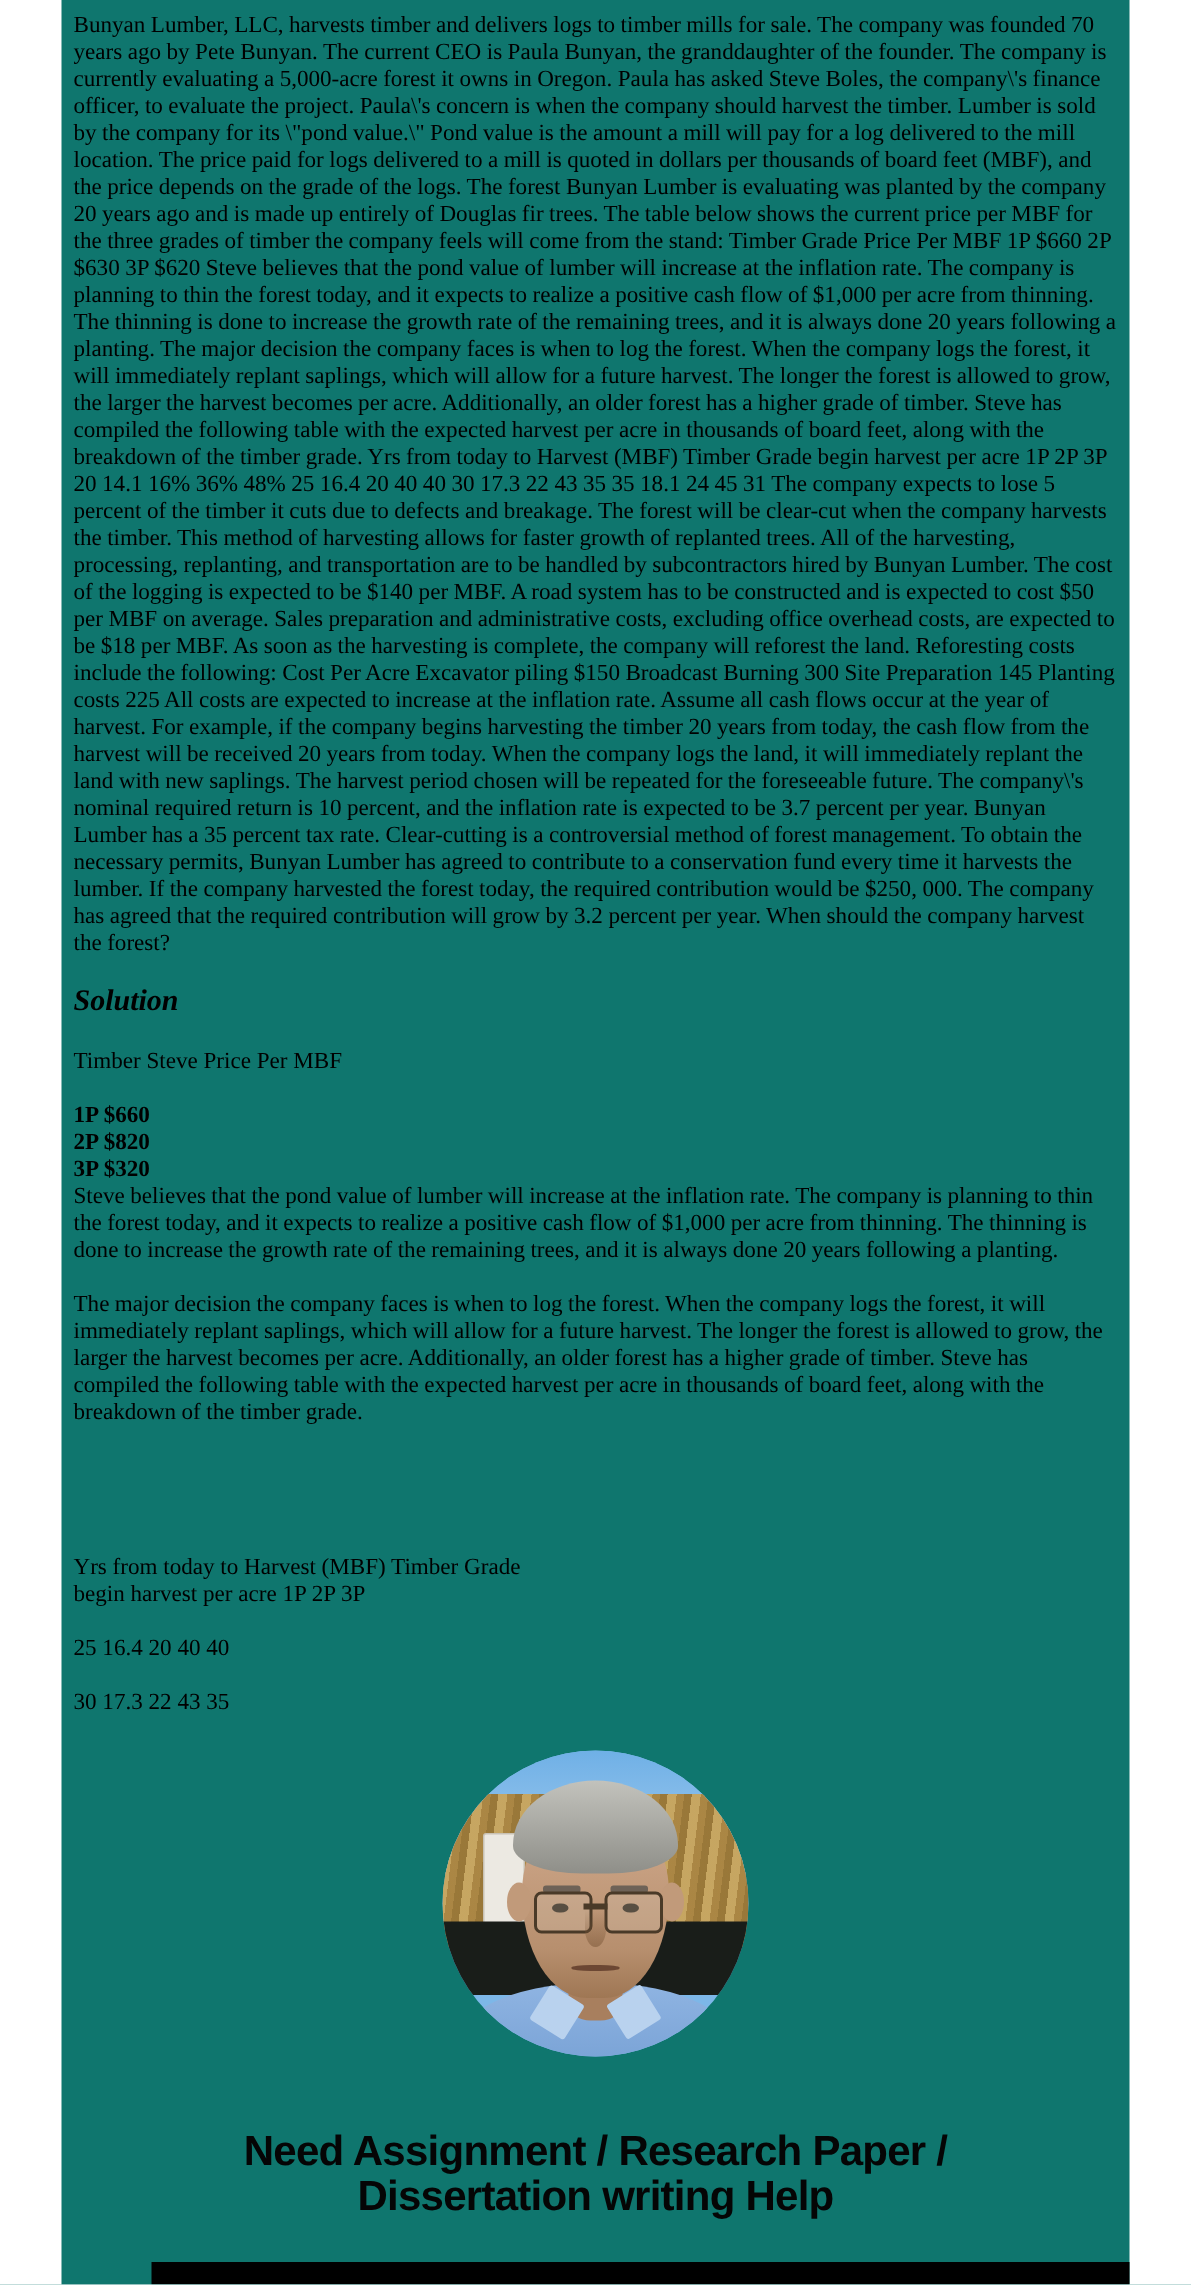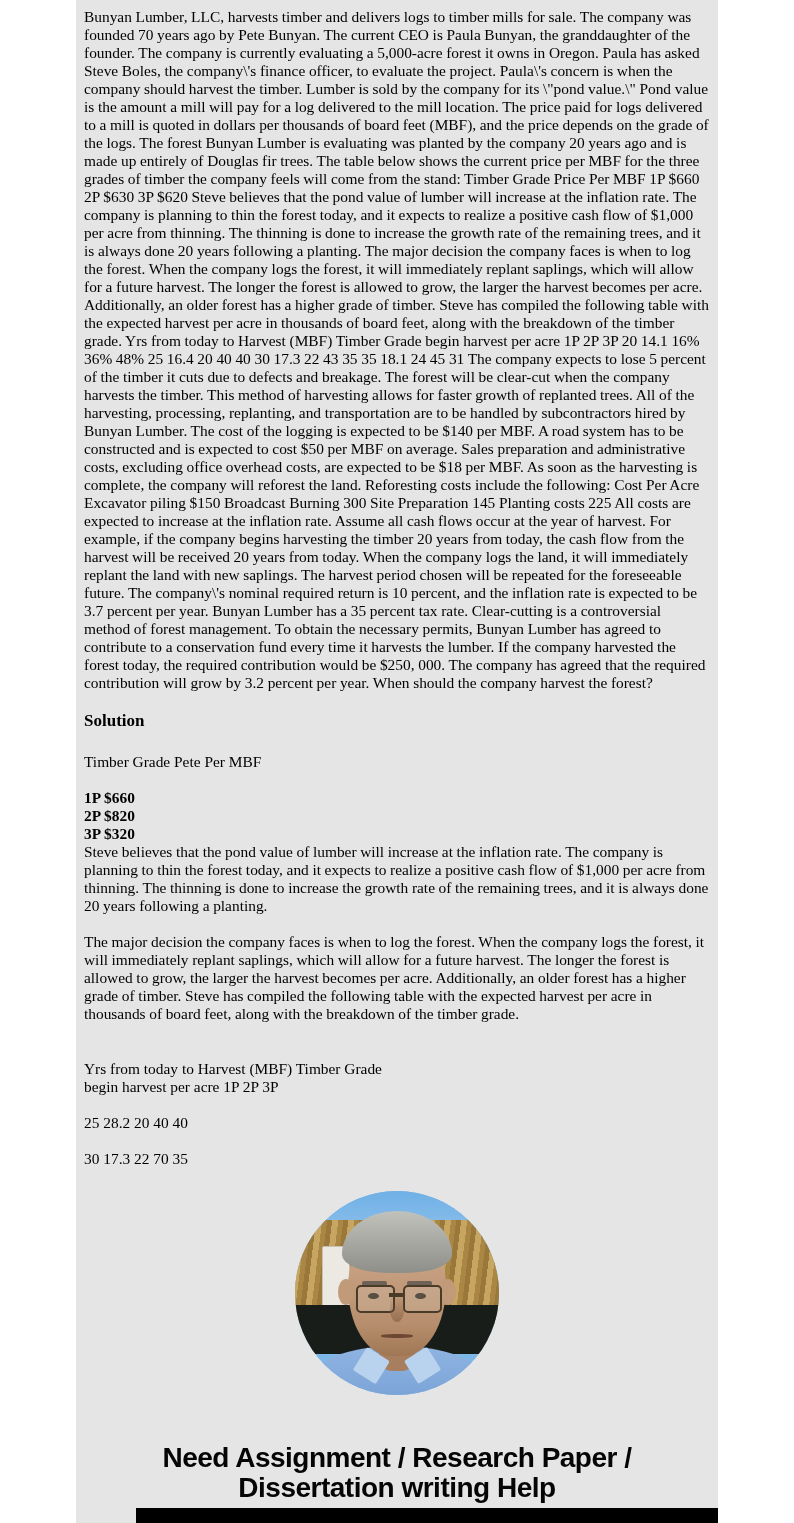--- a/index.html
+++ b/index.html
@@ -1,45 +1,46 @@
 <!DOCTYPE html>
 <html><head>
 <meta charset="utf-8">
 <style>
   html, body { margin: 0; padding: 0; background: #ffffff; }
   #page {
     position: relative;
-    width: 642px;
+    width: 712px;
     height: 1523px;
     margin: 0 auto;
-    background: #e5e5e5;
+    background: #0f766e;
     overflow: hidden;
     font-family: "Liberation Serif", "DejaVu Serif", serif;
     color: #000000;
   }
   .body-text {
     margin: 0 8px;
     font-size: 15.4px;
     line-height: 18px;
     text-align: left;
     word-spacing: -0.2px;
   }
   #question-text { padding-top: 8px; }
   #solution-heading {
     margin: 20px 8px 0 8px;
-    font-size: 17px;
+    font-size: 20px;
     line-height: 18px;
     font-weight: bold;
+    font-style: italic;
   }
   #price-table-title { margin-top: 23px; }
   #price-rows { margin-top: 18px; font-weight: bold; }
   .stack-line { margin: 0 8px; font-size: 15.4px; line-height: 18px; }
   #solution-para1 { margin-top: 0; }
   #solution-para2 { margin-top: 18px; }
-  #harvest-header { margin-top: 37px; }
+  #harvest-header { margin-top: 85px; }
   #harvest-row-20 { margin-top: 36px; }
   #harvest-row-25 { margin-top: 18px; }
   #harvest-row-30 { margin-top: 18px; }
 
   
   #avatar {
     position: relative;
     width: 204px;
     height: 204px;
     margin: 23px auto 0 auto;
@@ -122,39 +123,39 @@
 </style>
 </head>
 <body>
 
 <div id="page">
 
   <p id="question-text" class="body-text">Bunyan Lumber, LLC, harvests timber and delivers logs to timber mills for sale. The company was founded 70 years ago by Pete Bunyan. The current CEO is Paula Bunyan, the granddaughter of the founder. The company is currently evaluating a 5,000-acre forest it owns in Oregon. Paula has asked Steve Boles, the company\'s finance officer, to evaluate the project. Paula\'s concern is when the company should harvest the timber. Lumber is sold by the company for its \"pond value.\" Pond value is the amount a mill will pay for a log delivered to the mill location. The price paid for logs delivered to a mill is quoted in dollars per thousands of board feet (MBF), and the price depends on the grade of the logs. The forest Bunyan Lumber is evaluating was planted by the company 20 years ago and is made up entirely of Douglas fir trees. The table below shows the current price per MBF for the three grades of timber the company feels will come from the stand: Timber Grade Price Per MBF 1P $660 2P $630 3P $620 Steve believes that the pond value of lumber will increase at the inflation rate. The company is planning to thin the forest today, and it expects to realize a positive cash flow of $1,000 per acre from thinning. The thinning is done to increase the growth rate of the remaining trees, and it is always done 20 years following a planting. The major decision the company faces is when to log the forest. When the company logs the forest, it will immediately replant saplings, which will allow for a future harvest. The longer the forest is allowed to grow, the larger the harvest becomes per acre. Additionally, an older forest has a higher grade of timber. Steve has compiled the following table with the expected harvest per acre in thousands of board feet, along with the breakdown of the timber grade. Yrs from today to Harvest (MBF) Timber Grade begin harvest per acre 1P 2P 3P 20 14.1 16% 36% 48% 25 16.4 20 40 40 30 17.3 22 43 35 35 18.1 24 45 31 The company expects to lose 5 percent of the timber it cuts due to defects and breakage. The forest will be clear-cut when the company harvests the timber. This method of harvesting allows for faster growth of replanted trees. All of the harvesting, processing, replanting, and transportation are to be handled by subcontractors hired by Bunyan Lumber. The cost of the logging is expected to be $140 per MBF. A road system has to be constructed and is expected to cost $50 per MBF on average. Sales preparation and administrative costs, excluding office overhead costs, are expected to be $18 per MBF. As soon as the harvesting is complete, the company will reforest the land. Reforesting costs include the following: Cost Per Acre Excavator piling $150 Broadcast Burning 300 Site Preparation 145 Planting costs 225 All costs are expected to increase at the inflation rate. Assume all cash flows occur at the year of harvest. For example, if the company begins harvesting the timber 20 years from today, the cash flow from the harvest will be received 20 years from today. When the company logs the land, it will immediately replant the land with new saplings. The harvest period chosen will be repeated for the foreseeable future. The company\'s nominal required return is 10 percent, and the inflation rate is expected to be 3.7 percent per year. Bunyan Lumber has a 35 percent tax rate. Clear-cutting is a controversial method of forest management. To obtain the necessary permits, Bunyan Lumber has agreed to contribute to a conservation fund every time it harvests the lumber. If the company harvested the forest today, the required contribution would be $250, 000. The company has agreed that the required contribution will grow by 3.2 percent per year. When should the company harvest the forest?</p>
 
   <div id="solution-heading">Solution</div>
 
-  <div id="price-table-title" class="stack-line">Timber Grade Pete Per MBF</div>
+  <div id="price-table-title" class="stack-line">Timber Steve Price Per MBF</div>
 
   <div id="price-rows">
     <div class="stack-line">1P $660</div>
     <div class="stack-line">2P $820</div>
     <div class="stack-line">3P $320</div>
   </div>
 
   <p id="solution-para1" class="body-text">Steve believes that the pond value of lumber will increase at the inflation rate. The company is planning to thin the forest today, and it expects to realize a positive cash flow of $1,000 per acre from thinning. The thinning is done to increase the growth rate of the remaining trees, and it is always done 20 years following a planting.</p>
 
   <p id="solution-para2" class="body-text">The major decision the company faces is when to log the forest. When the company logs the forest, it will immediately replant saplings, which will allow for a future harvest. The longer the forest is allowed to grow, the larger the harvest becomes per acre. Additionally, an older forest has a higher grade of timber. Steve has compiled the following table with the expected harvest per acre in thousands of board feet, along with the breakdown of the timber grade.</p>
 
   <div id="harvest-header">
     <div class="stack-line">Yrs from today to Harvest (MBF) Timber Grade</div>
     <div class="stack-line">begin harvest per acre 1P 2P 3P</div>
   </div>
 
-  <div id="harvest-row-25" class="stack-line">25 28.2 20 40 40</div>
-  <div id="harvest-row-30" class="stack-line">30 17.3 22 70 35</div>
+  <div id="harvest-row-25" class="stack-line">25 16.4 20 40 40</div>
+  <div id="harvest-row-30" class="stack-line">30 17.3 22 43 35</div>
 
   <div id="avatar">
     <div class="layer av-sky"></div>
     <div class="layer av-curtains"></div>
     <div class="layer av-panel"></div>
     <div class="layer av-dark-band"></div>
     <div class="layer av-shirt"></div>
     <div class="layer av-neck"></div>
     <div class="layer av-collar-l"></div>
     <div class="layer av-collar-r"></div>

